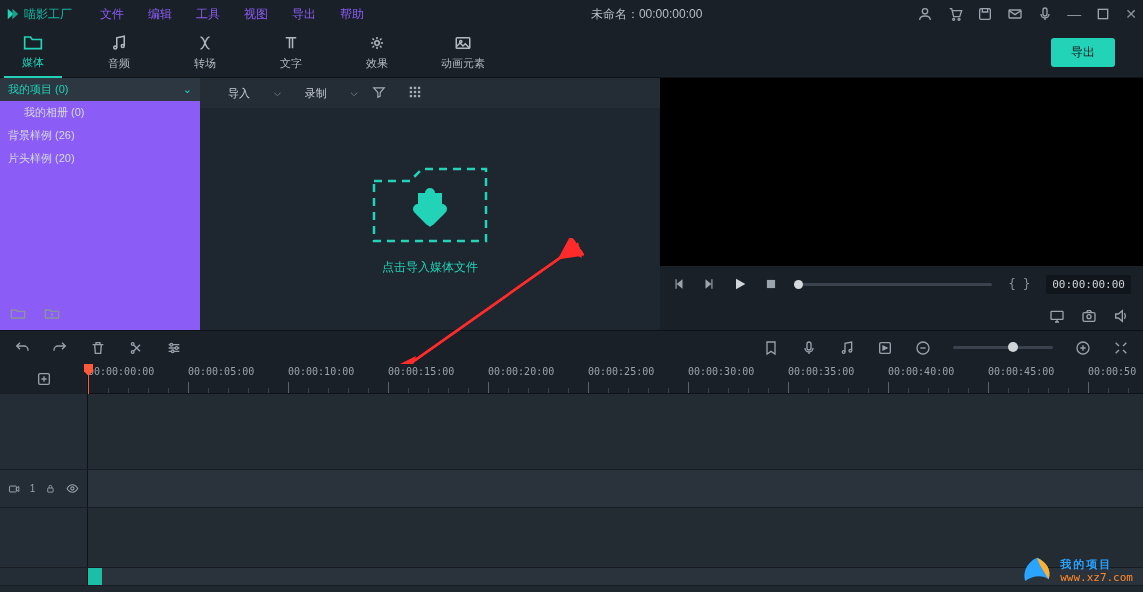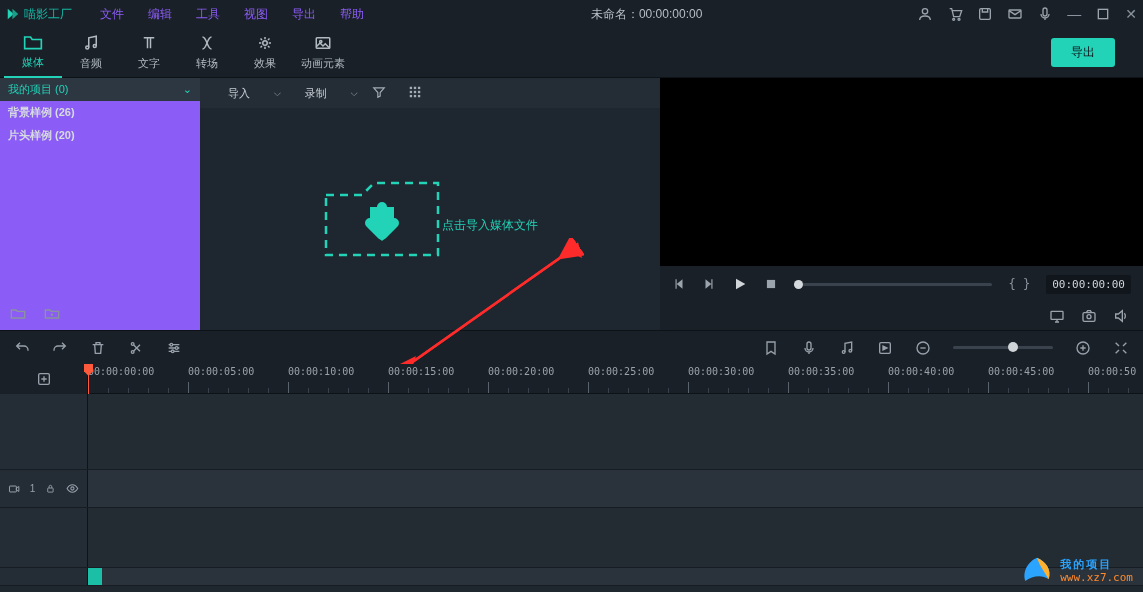--- a/index.html
+++ b/index.html
@@ -8,41 +8,41 @@
   .logo { display:flex; align-items:center; gap:4px; margin-right:16px; }
   .logo-mark { width:14px; height:14px; }
   .logo-text { font-size:12px; color:#14b8a6; }
   .menubar { display:flex; gap:0; }
   .menu-item { padding:4px 12px; cursor:pointer; color:#8b5cf6; }
   .title-center { flex:1; text-align:center; color:#b8bfc6; font-size:12px; }
   .title-right { display:flex; gap:14px; align-items:center; color:#8b949e; }
   .title-right span, .title-right svg { cursor:pointer; }
   .icon { width:16px; height:16px; display:inline-block; }
 
-  .toolbar { height:50px; background:#1a2027; display:flex; align-items:center; padding:0 4px; border-bottom:1px solid #0e1318; }
+  .toolbar { height:50px; background:#1a2027; display:flex; align-items:center; padding:0 4px; border-bottom:1px solid #0e1318;gap:28px; }
   .tool-tab { display:flex; flex-direction:column; align-items:center; gap:4px; width:58px; padding:6px 0; cursor:pointer; color:#b1b9c1; font-size:11px; }
   .tool-tab.active { color:#22d3b8; border-bottom:2px solid #22d3b8; }
   .toolbar-spacer { flex:1; }
   .export-btn { background:#22d3b8; color:#0d1318; padding:6px 20px; border-radius:3px; font-size:12px; cursor:pointer; margin-right:24px; }
 
   .main-row { display:flex; height:252px; }
   .sidebar { width:200px; background:#8b5cf6; display:flex; flex-direction:column; }
   .side-header { background:#2d3742; padding:4px 8px; display:flex; justify-content:space-between; align-items:center; color:#22d3b8; font-size:11px; cursor:pointer; }
   .side-item { padding:4px 8px 4px 24px; color:#d6dbe0; font-size:11px; cursor:pointer; }
-  .side-item.root { padding-left:8px;font-weight:bold; }
+  .side-item.root { padding-left:8px; }
   .sidebar-bottom { margin-top:auto; display:flex; gap:18px; padding:8px 10px; color:#8b949e; }
 
   .media-panel { flex:1; background:#1e262f; display:flex; flex-direction:column; }
   .media-bar { height:30px; background:#242c36; display:flex; align-items:center; padding:0 10px; gap:6px; }
   .mb-btn { display:flex; align-items:center; gap:4px; padding:0 18px; color:#c7cdd3; cursor:pointer; font-size:11px; }
   .mb-chev { color:#8b949e; font-size:9px; }
   .mb-icon { color:#a3abb4; padding:0 8px; cursor:pointer; }
   .search-box { flex:1; display:flex; align-items:center; background:#1a2027; border-radius:2px; padding:0 8px; height:22px; margin-left:6px; }
   .search-box input { flex:1; background:transparent; border:none; outline:none; color:#c7cdd3; font-size:11px; }
-  .dropzone { flex:1; display:flex; flex-direction:row; align-items:center; justify-content:center; position:relative; }
+  .dropzone { flex:1; display:flex; flex-direction:column; align-items:center; justify-content:center; position:relative; }
   .dashed-folder { width:120px; height:84px; position:relative; }
   .drop-text { color:#22d3b8; font-size:12px; margin-top:12px; }
   .arrow-annot { position:absolute; left:194px; top:130px; pointer-events:none; }
 
   .preview { width:483px; background:#000; display:flex; flex-direction:column; }
   .preview-screen { flex:1; background:#000; }
   .preview-ctrl { height:36px; background:#1a2027; display:flex; align-items:center; padding:0 12px; gap:16px; color:#9ba3ac; }
   .pc-btn { cursor:pointer; }
   .preview-seek { flex:1; height:3px; background:#3a434d; border-radius:2px; position:relative; }
   .preview-seek .knob { position:absolute; left:0; top:-3px; width:9px; height:9px; border-radius:50%; background:#d4d9de; }
@@ -140,29 +140,29 @@
   <div class="tool-tab">
     <svg width="20" height="18" viewBox="0 0 24 24" fill="none" stroke="#b1b9c1" stroke-width="2">
         <path d="M9 18V5l10-2v13"></path>
         <circle cx="7" cy="18" r="2"></circle>
         <circle cx="17" cy="16" r="2"></circle>
       </svg>
     <span>音频</span>
   </div>
   <div class="tool-tab">
     <svg width="20" height="18" viewBox="0 0 24 24" fill="none" stroke="#b1b9c1" stroke-width="2">
-        <path d="M5 5h14M10 5v14M14 5v14"></path>
-      </svg>
-    <span>文字</span>
+        <path d="M6 4c6 0 6 16 12 16M18 4c-6 0-6 16-12 16"></path>
+      </svg>
+    <span>转场</span>
   </div>
   <div class="tool-tab">
     <svg width="20" height="18" viewBox="0 0 24 24" fill="none" stroke="#b1b9c1" stroke-width="2">
-        <path d="M6 4c6 0 6 16 12 16M18 4c-6 0-6 16-12 16"></path>
-      </svg>
-    <span>转场</span>
+        <path d="M5 5h14M10 5v14M14 5v14"></path>
+      </svg>
+    <span>文字</span>
   </div>
   <div class="tool-tab">
     <svg width="20" height="18" viewBox="0 0 24 24" fill="none" stroke="#b1b9c1" stroke-width="2">
         <circle cx="12" cy="12" r="3"></circle>
         <path d="M4 12h3M17 12h3M12 4v3M12 17v3M6 6l2 2M16 16l2 2M18 6l-2 2M8 16l-2 2"></path>
       </svg>
     <span>效果</span>
   </div>
   <div class="tool-tab">
     <svg width="20" height="18" viewBox="0 0 24 24" fill="none" stroke="#b1b9c1" stroke-width="2">
@@ -175,20 +175,21 @@
   <div class="toolbar-spacer"></div>
   <div class="export-btn">导出</div>
 </div>
 
 <div class="main-row">
   <div class="sidebar">
     <div class="side-header">
       <span>我的项目 (0)</span>
       <span style="color:#22d3b8;">⌄</span>
     </div>
+    <div class="side-item">我的相册 (0)</div>
     <div class="side-item root">背景样例 (26)</div>
     <div class="side-item root">片头样例 (20)</div>
     <div class="sidebar-bottom">
       <svg class="icon" viewBox="0 0 24 24" fill="none" stroke="#8b949e" stroke-width="2">
           <path d="M2 6h7l2 2h11v10H2z"></path>
         </svg>
       <svg class="icon" viewBox="0 0 24 24" fill="none" stroke="#8b949e" stroke-width="2">
           <path d="M2 6h7l2 2h11v10H2z"></path>
           <path d="M12 11v4M10 13h4"></path>
         </svg>

